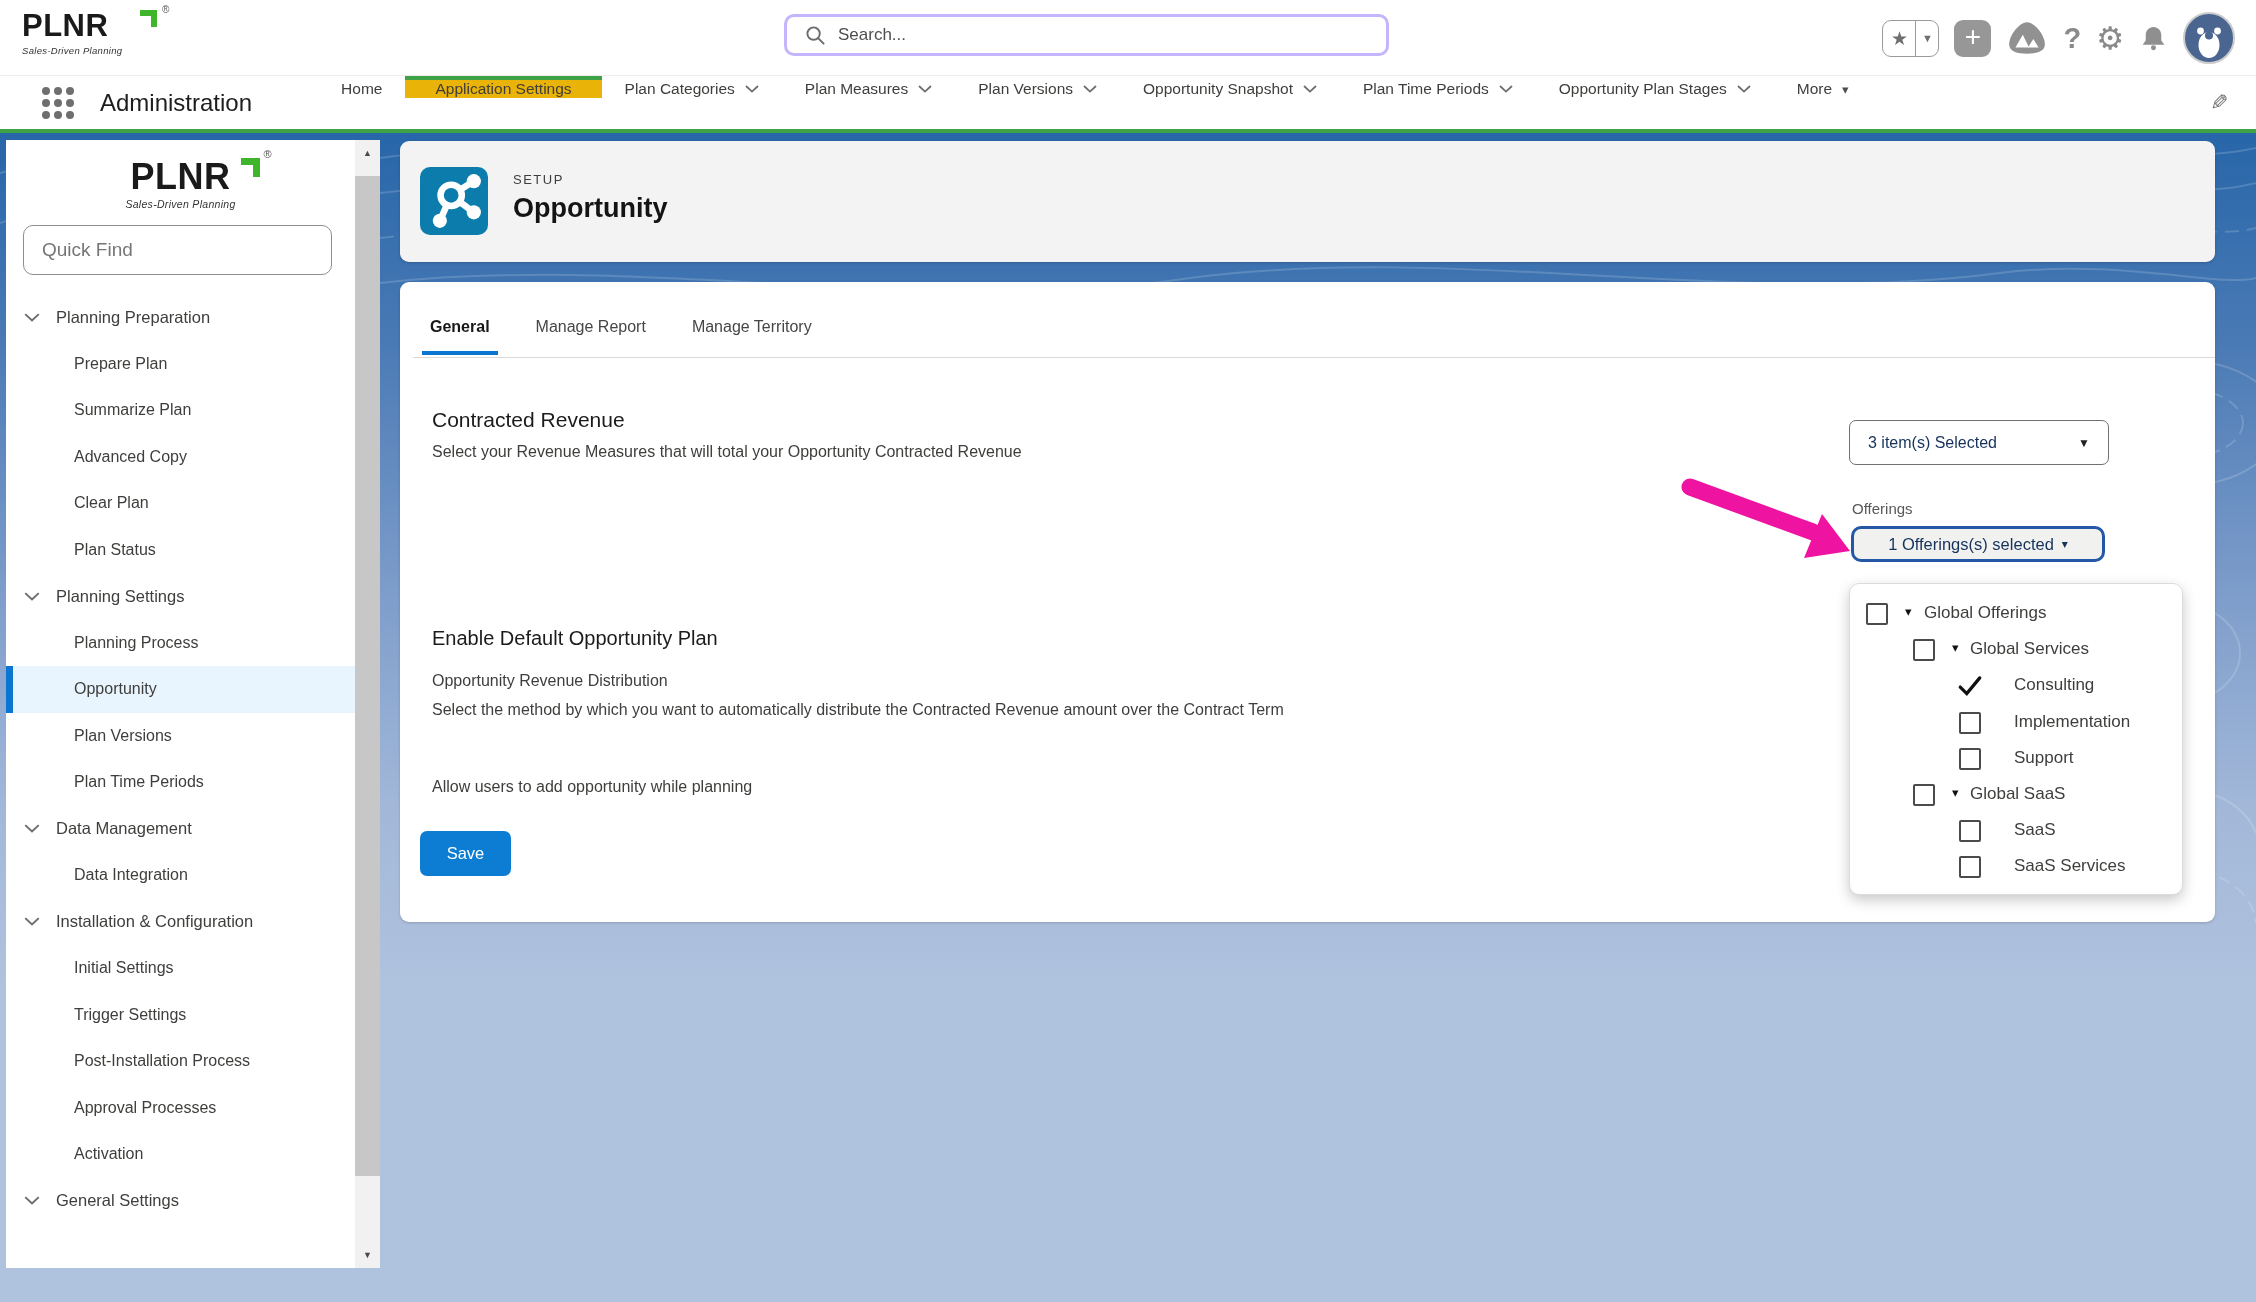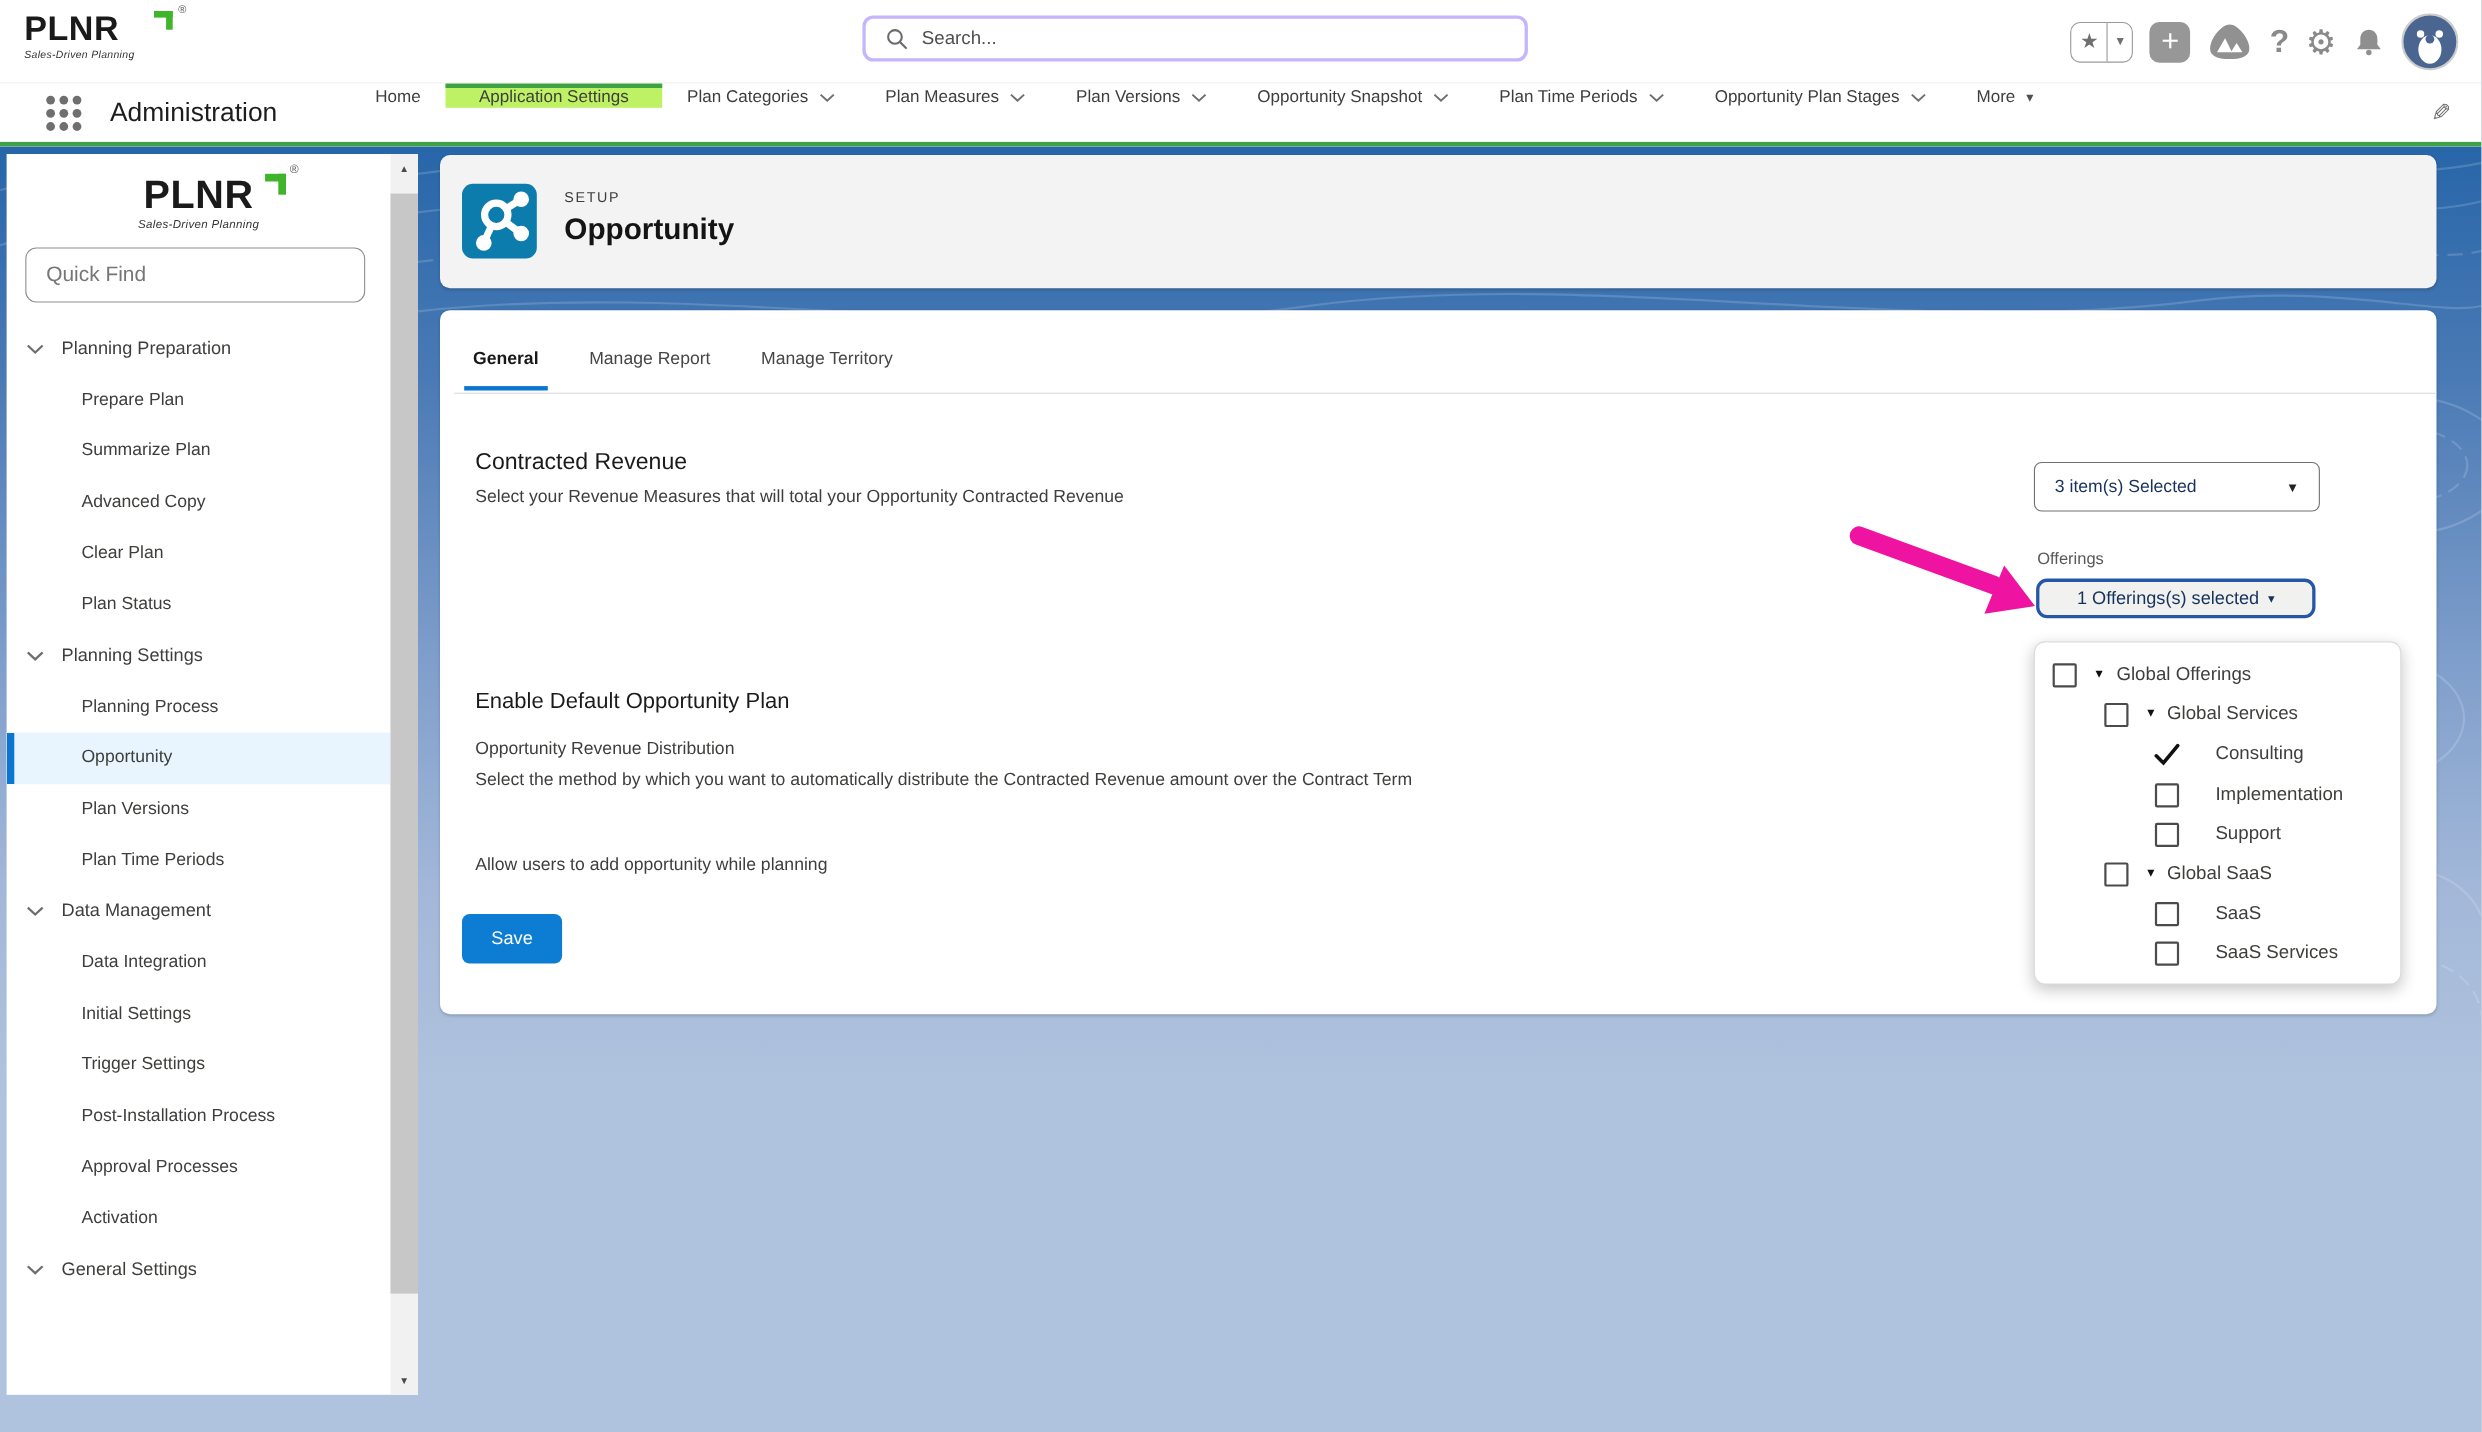--- a/index.html
+++ b/index.html
@@ -27,21 +27,21 @@
   .gear-btn { color:#8a8a8a; font-size:31px; line-height:1; }
   .avatar { width:52px; height:52px; }
 
   
   .nav-bar { position:absolute; left:0; top:76px; width:2256px; height:57px; background:#fff; border-bottom:4px solid #3fa246; display:flex; align-items:flex-start; z-index:10; }
   .waffle { display:grid; grid-template-columns:repeat(3,8px); grid-template-rows:repeat(3,8px); gap:4px; align-self:center; margin-left:42px; cursor:pointer; }
   .waffle i { width:8px; height:8px; border-radius:50%; background:#6f6f6f; }
   .app-name { font-size:24px; color:#1d1d1d; align-self:center; margin-left:26px; font-weight:500; }
   .nav-tabs { display:flex; align-items:stretch; margin-left:66px; }
   .nav-tab { display:flex; align-items:center; gap:10px; padding:0 23px; font-size:15.5px; color:#3e3e3c; border-top:4px solid transparent; cursor:pointer; }
-  .nav-tab.active { background:#bef264; border-top:4px solid #3fa246; padding:0 30px; }
+  .nav-tab.active { background:#eab308; border-top:4px solid #3fa246; padding:0 30px; }
   .solid-caret { font-size:13px; color:#4f4f4f; }
   .nav-edit { margin-left:auto; margin-right:28px; align-self:center; color:#6e6e6e; font-size:22px; transform:scaleX(-1); cursor:pointer; }
 
   
   .content { position:absolute; left:0; top:133px; width:2256px; height:1169px;
     background:linear-gradient(180deg,#2766a9 0%, #4a7ab5 18%, #7f9ecb 40%, #a3b8d9 58%, #b0c3de 74%, #b0c3de 100%); }
   .contours { position:absolute; left:0; top:0; z-index:0; pointer-events:none; }
 
   
   .sidebar { position:absolute; left:6px; top:7px; width:374px; height:1128px; background:#fff; overflow:hidden; z-index:2; }
@@ -283,20 +283,26 @@
           </div>
           <div class="tree-row sec">
             <svg width="16" height="9" viewBox="0 0 14 8" class="chev">
               <path d="M1 1 L7 6.6 L13 1" fill="none" stroke="#6e6e6e" stroke-width="1.8"></path>
             </svg>
             <span class="tree-label">Data Management</span>
           </div>
           <div class="tree-row item">
             <span class="tree-label">Data Integration</span>
           </div>
+          <div class="tree-row sec">
+            <svg width="16" height="9" viewBox="0 0 14 8" class="chev">
+              <path d="M1 1 L7 6.6 L13 1" fill="none" stroke="#6e6e6e" stroke-width="1.8"></path>
+            </svg>
+            <span class="tree-label">Installation &amp; Configuration</span>
+          </div>
           <div class="tree-row item">
             <span class="tree-label">Initial Settings</span>
           </div>
           <div class="tree-row item">
             <span class="tree-label">Trigger Settings</span>
           </div>
           <div class="tree-row item">
             <span class="tree-label">Post-Installation Process</span>
           </div>
           <div class="tree-row item">

